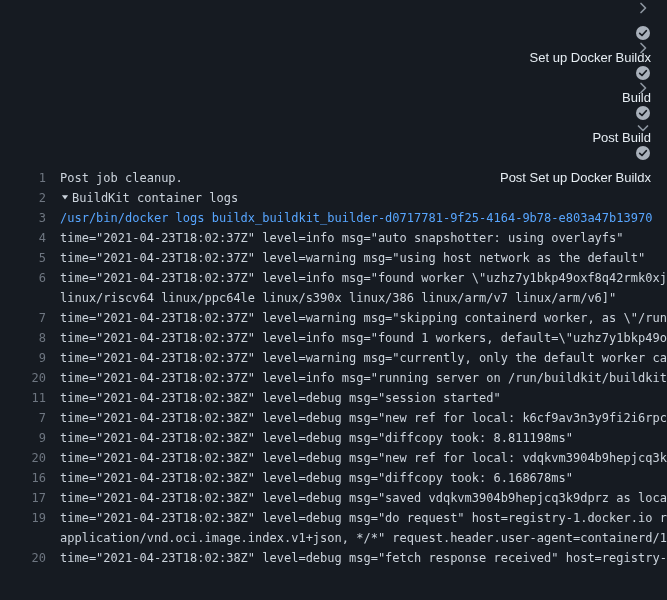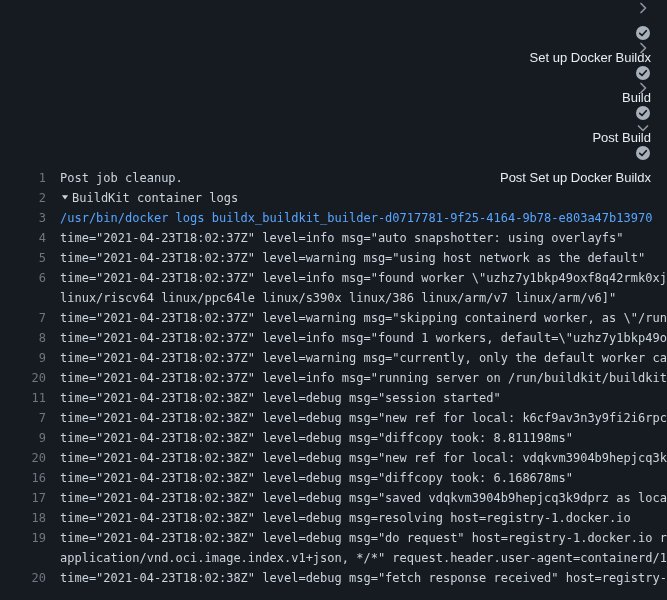--- a/index.html
+++ b/index.html
@@ -150,18 +150,17 @@
       <div class="row"><span class="ln">7</span><span class="txt">time="2021-04-23T18:02:37Z" level=warning msg="skipping containerd worker, as \"/run</span></div>
       <div class="row"><span class="ln">8</span><span class="txt">time="2021-04-23T18:02:37Z" level=info msg="found 1 workers, default=\"uzhz7y1bkp49o</span></div>
       <div class="row"><span class="ln">9</span><span class="txt">time="2021-04-23T18:02:37Z" level=warning msg="currently, only the default worker ca</span></div>
       <div class="row"><span class="ln">20</span><span class="txt">time="2021-04-23T18:02:37Z" level=info msg="running server on /run/buildkit/buildkit</span></div>
       <div class="row"><span class="ln">11</span><span class="txt">time="2021-04-23T18:02:38Z" level=debug msg="session started"</span></div>
       <div class="row"><span class="ln">7</span><span class="txt">time="2021-04-23T18:02:38Z" level=debug msg="new ref for local: k6cf9av3n3y9fi2i6rpc</span></div>
       <div class="row"><span class="ln">9</span><span class="txt">time="2021-04-23T18:02:38Z" level=debug msg="diffcopy took: 8.811198ms"</span></div>
       <div class="row"><span class="ln">20</span><span class="txt">time="2021-04-23T18:02:38Z" level=debug msg="new ref for local: vdqkvm3904b9hepjcq3k</span></div>
       <div class="row"><span class="ln">16</span><span class="txt">time="2021-04-23T18:02:38Z" level=debug msg="diffcopy took: 6.168678ms"</span></div>
       <div class="row"><span class="ln">17</span><span class="txt">time="2021-04-23T18:02:38Z" level=debug msg="saved vdqkvm3904b9hepjcq3k9dprz as loca</span></div>
-      <div class="row"><span class="ln">18</span><span class="txt">time="2021-04-23T18:02:38Z" level=debug msg=resolving host=registry-1.docker.io</span></div>
       <div class="row"><span class="ln">19</span><span class="txt">time="2021-04-23T18:02:38Z" level=debug msg="do request" host=registry-1.docker.io re</span></div>
       <div class="row"><span class="ln"></span><span class="txt">application/vnd.oci.image.index.v1+json, */*" request.header.user-agent=containerd/1.4</span></div>
       <div class="row"><span class="ln">20</span><span class="txt">time="2021-04-23T18:02:38Z" level=debug msg="fetch response received" host=registry-1</span></div>
     </div>
 </div>
 
 </body></html>

